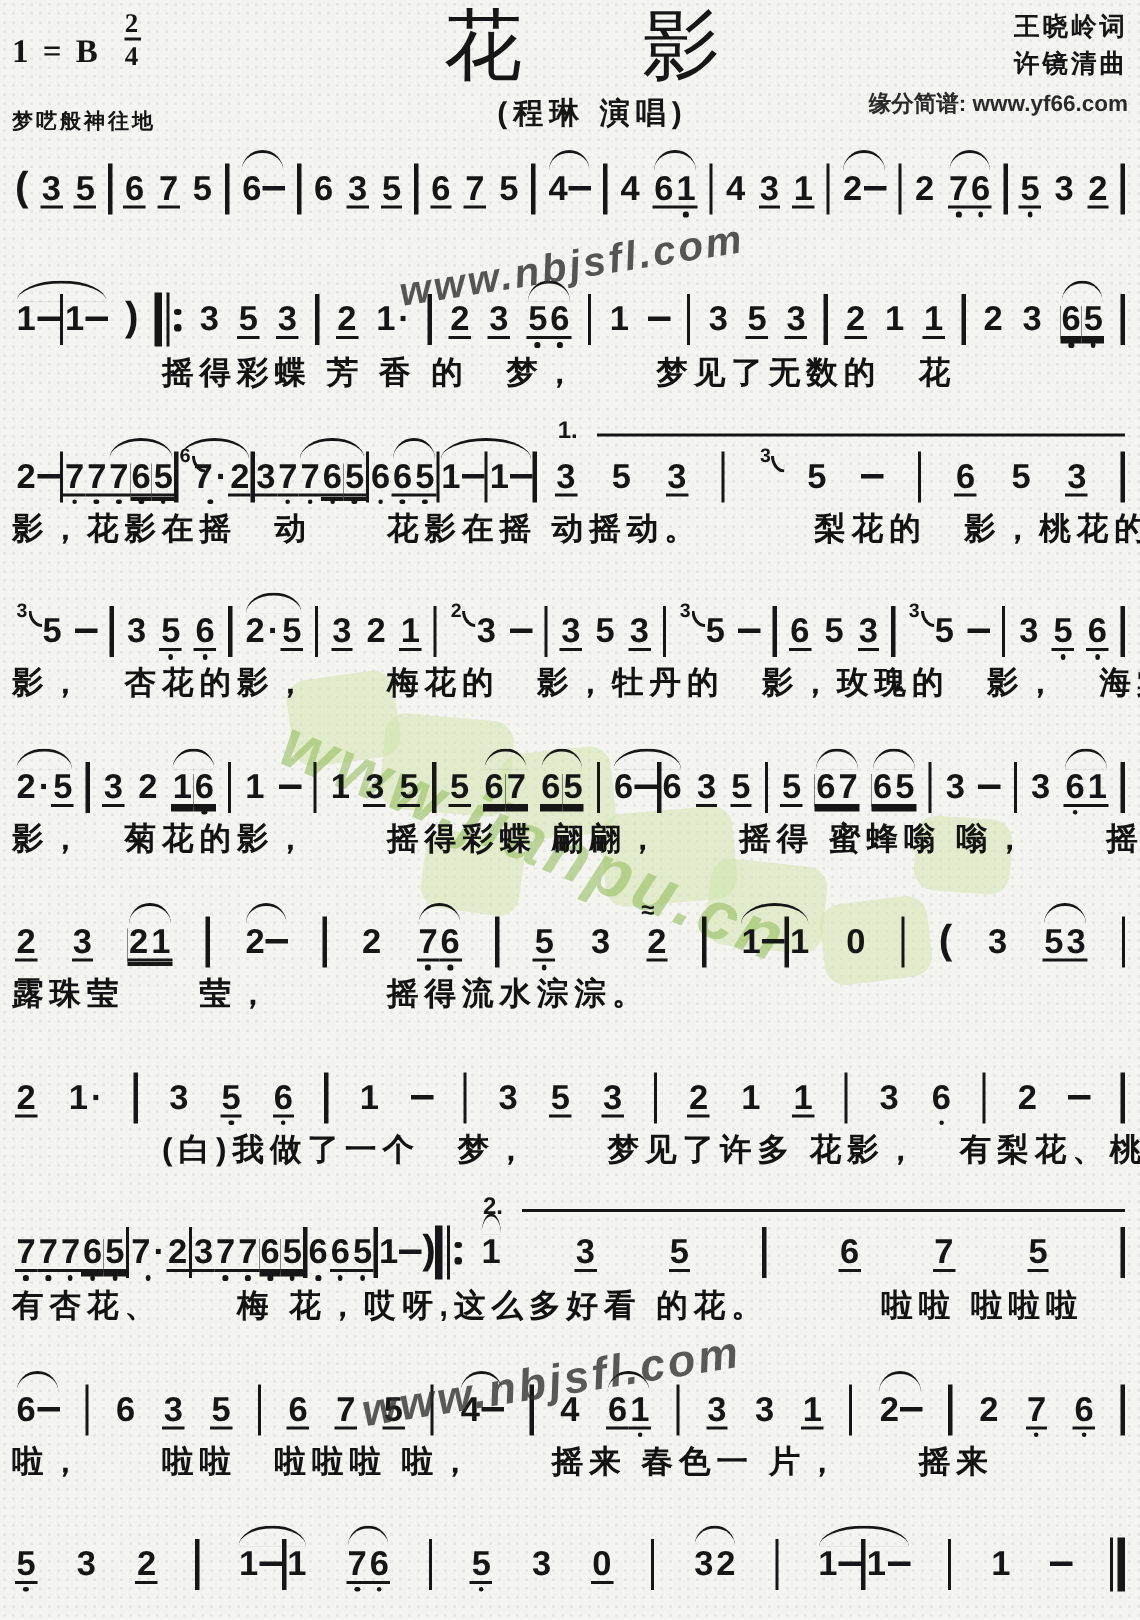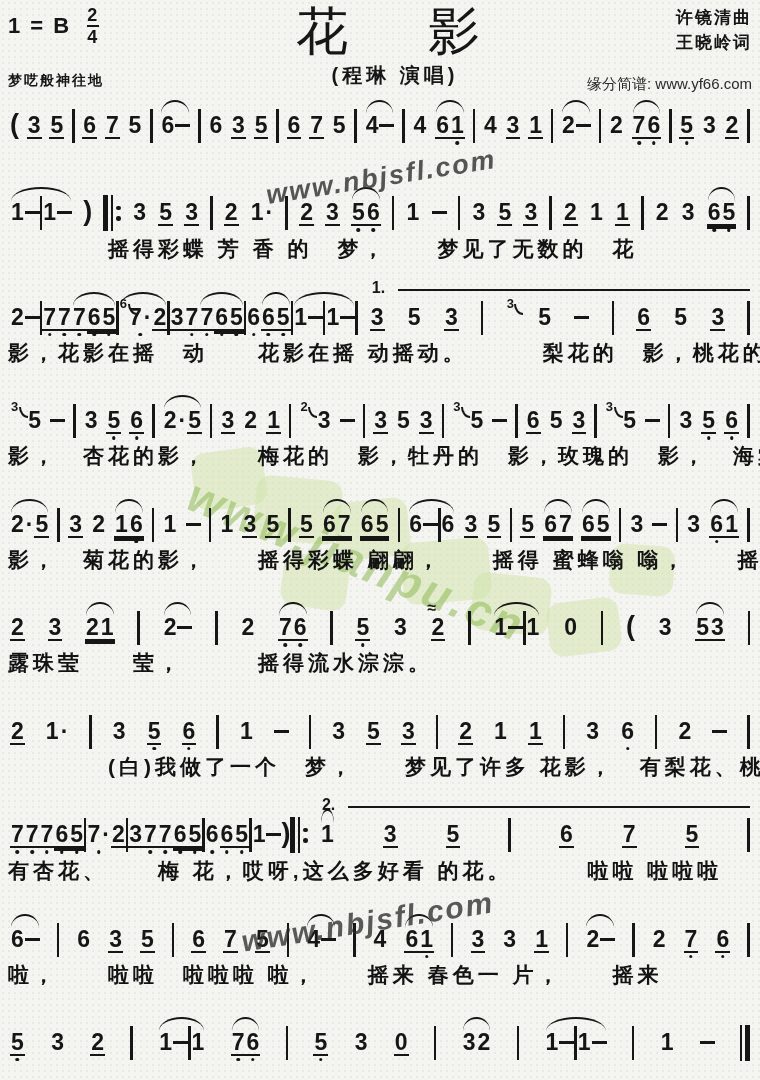--- a/index.html
+++ b/index.html
@@ -5,32 +5,32 @@
   html,body{margin:0;padding:0;background:#e8e8e6;}
   .sheet{position:relative;width:760px;height:1080px;margin:0;box-sizing:border-box;
     background:#f4f4f1;
     background-image:radial-gradient(rgba(0,0,0,.05) 1px,transparent 1.2px);
     background-size:6px 6px;
     font-family:"Liberation Sans",sans-serif;color:#161616;overflow:hidden;
     display:flex;flex-direction:column;padding:6px 8px;}
   
   .hdr{position:relative;z-index:1;display:flex;align-items:flex-start;height:86px;}
   .hdr-left{width:200px;}
-  .keyline{display:flex;align-items:center;font-weight:bold;font-size:22px;letter-spacing:2px;}
+  .keyline{display:flex;align-items:flex-end;font-weight:bold;font-size:22px;letter-spacing:2px;font-family:Liberation Serif, serif;}
   .meter{display:inline-flex;flex-direction:column;align-items:center;margin-left:16px;
     font-size:18px;line-height:1.05;font-weight:bold;}
   .meter .den{border-top:2px solid #161616;padding-top:1px;}
   .tempo{font-size:14px;font-weight:bold;margin-top:25px;letter-spacing:2px;font-family:Liberation Mono, monospace;}
   .hdr-center{flex:1;text-align:center;padding-left:40px;}
   .title{font-family:"Liberation Serif",serif;font-size:52px;font-weight:normal;letter-spacing:14px;line-height:1.0;}
   .performer{font-size:20px;font-weight:bold;letter-spacing:4px;margin-top:4px;}
   .hdr-right{width:210px;text-align:right;font-family:"Liberation Serif",serif;
     font-weight:bold;font-size:17px;line-height:1.45;letter-spacing:2px;}
-  .hdr-right .site{font-family:"Liberation Sans",sans-serif;font-weight:normal;
-    font-size:15px;letter-spacing:0;margin-top:18px;color:#2a2a2a;}
+  .hdr-right .site{font-family:"Liberation Sans",sans-serif;font-weight:bold;
+    font-size:15px;letter-spacing:0;margin-top:4px;color:#2a2a2a;}
   
   #systems{position:relative;z-index:1;flex:1;display:flex;flex-direction:column;
     justify-content:space-between;padding-top:4px;}
   .sys{}
   .notesrow{display:flex;align-items:flex-start;justify-content:space-between;
     padding:18px 2px 13px 2px;}
   .note,.rest{position:relative;font-weight:bold;font-size:23px;line-height:1;padding:0 1px;}
   .u1{border-bottom:2.5px solid #161616;}
   .u2{border-bottom:2.5px solid #161616;box-shadow:0 3px 0 #161616;}
   .aug{font-weight:bold;margin-left:2px;}
@@ -83,22 +83,22 @@
           <span class="den">4</span>
         </span>
       </div>
       <div class="tempo">梦呓般神往地</div>
     </div>
     <div class="hdr-center">
       <div class="title">花　影</div>
       <div class="performer">(程琳 演唱)</div>
     </div>
     <div class="hdr-right">
+      <div>王晓岭词</div>
       <div>许镜清曲</div>
-      <div>王晓岭词</div>
       <div class="site">缘分简谱: www.yf66.com</div>
     </div>
   </div>
 
   <div id="systems">
       <div class="sys">
         <div class="notesrow">
           <span class="paren">(</span>
           <span class="note u1">3</span>
           <span class="note u1">5</span>

